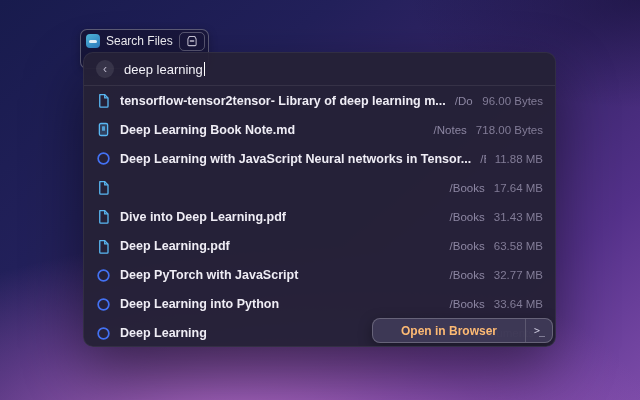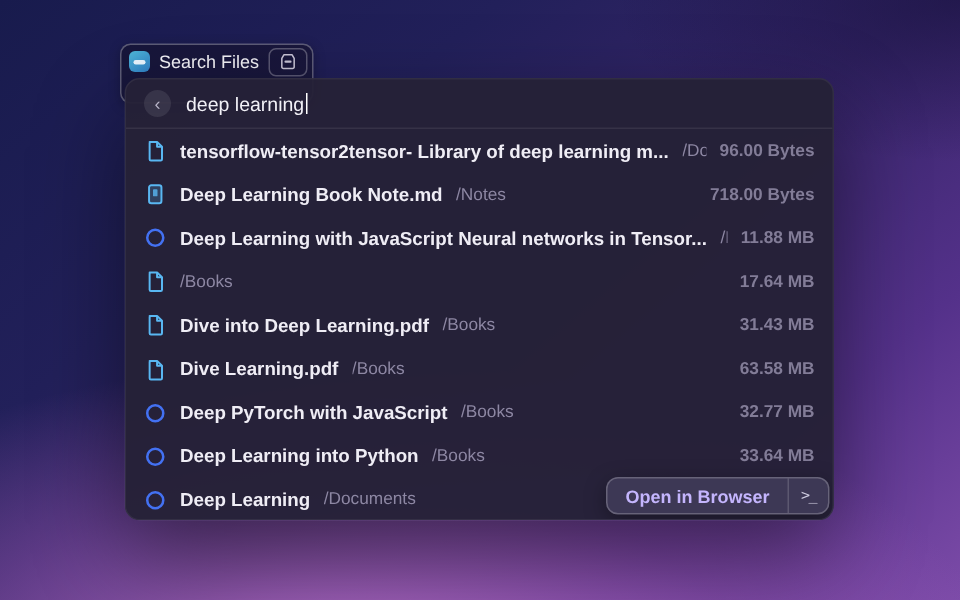--- a/index.html
+++ b/index.html
@@ -42,41 +42,41 @@
   .search-row{height:32px;display:flex;align-items:center;gap:10px;padding:0 12px;}
   .back-btn{width:18px;height:18px;border-radius:50%;flex:none;
     background:rgba(255,255,255,0.09);
     display:flex;align-items:center;justify-content:center;
     color:#b9b5c9;font-size:12px;line-height:1;}
   .query-wrap{display:flex;align-items:center;}
   .query{font-size:13px;color:#f2f1f7;}
   .caret{width:1.5px;height:14px;background:#ffffff;margin-left:1px;}
   .divider{height:1px;background:rgba(255,255,255,0.08);}
 
-  .list{position:absolute;top:33px;bottom:0;left:0;right:0;}
+  .list{position:absolute;top:33px;bottom:0;left:0;right:0;text-align:right;}
   .row{height:29.1px;display:flex;align-items:center;gap:9px;padding:0 12px;box-sizing:border-box;}
   .row-icon{width:15px;height:15px;flex:none;display:flex;align-items:center;justify-content:center;}
   .row-icon svg{display:none;width:15px;height:15px;}
   .row-icon.icon-document svg.svg-document{display:block;}
   .row-icon.icon-note svg.svg-note{display:block;}
   .row-icon.icon-circle svg.svg-circle{display:block;}
   .row-name{font-size:12.5px;font-weight:600;color:#efedf5;white-space:nowrap;flex:none;}
   .row-path{font-size:11.5px;color:#8d87a3;white-space:nowrap;flex:1;overflow:hidden;}
-  .row-size{font-size:11.5px;color:#827c97;white-space:nowrap;flex:none;font-weight:bold;}
+  .row-size{font-size:11.5px;color:#827c97;white-space:nowrap;flex:none;}
 
   
   .action-btn{
     position:absolute;right:2px;bottom:3px;height:25px;
     display:flex;align-items:center;
     background:rgba(62,57,86,0.97);
     border:1px solid rgba(255,255,255,0.22);
     border-radius:8px;box-sizing:border-box;
     box-shadow:0 4px 14px rgba(0,0,0,0.35);
   }
-  .action-label{padding:0 12px;font-size:12px;font-weight:700;color:#c4b5fd;white-space:nowrap;}
+  .action-label{padding:0 28px;font-size:12px;font-weight:700;color:#fdba74;white-space:nowrap;}
   .action-sep{width:1px;align-self:stretch;background:rgba(255,255,255,0.16);}
   .action-key{width:26px;text-align:center;font-family:"DejaVu Sans Mono", monospace;
     font-size:10px;color:#cfcce0;letter-spacing:-1px;}
 </style>
 </head>
 <body>
 
 <div class="pill">
   <span class="app-badge">
       <i></i>
@@ -167,21 +167,21 @@
   </div>
 
   <div class="row">
     <span class="row-icon icon-document">
       <svg class="svg-document" viewBox="0 0 16 16">
         <path d="M4 1.7 h5.3 L12.8 5.2 v8.9 a0.9 0.9 0 0 1 -0.9 0.9 H4.9 a0.9 0.9 0 0 1 -0.9 -0.9 V2.6 a0.9 0.9 0 0 1 0.9 -0.9 Z" fill="none" stroke="#59b7f2" stroke-width="1.4" stroke-linejoin="round"></path>
         <path d="M9.3 1.7 V5.2 H12.8" fill="none" stroke="#59b7f2" stroke-width="1.4" stroke-linejoin="round"></path>
       </svg>
 
     </span>
-    <span class="row-name">Dive Learning.pdf</span>
+    <span class="row-name">Deep Learning.pdf</span>
     <span class="row-path">/Books</span>
     <span class="row-size">63.58 MB</span>
   </div>
 
   <div class="row">
     <span class="row-icon icon-circle">
 
       <svg class="svg-circle" viewBox="0 0 16 16">
         <circle cx="8" cy="8" r="5.7" fill="none" stroke="#4371f2" stroke-width="1.8"></circle>
       </svg>

